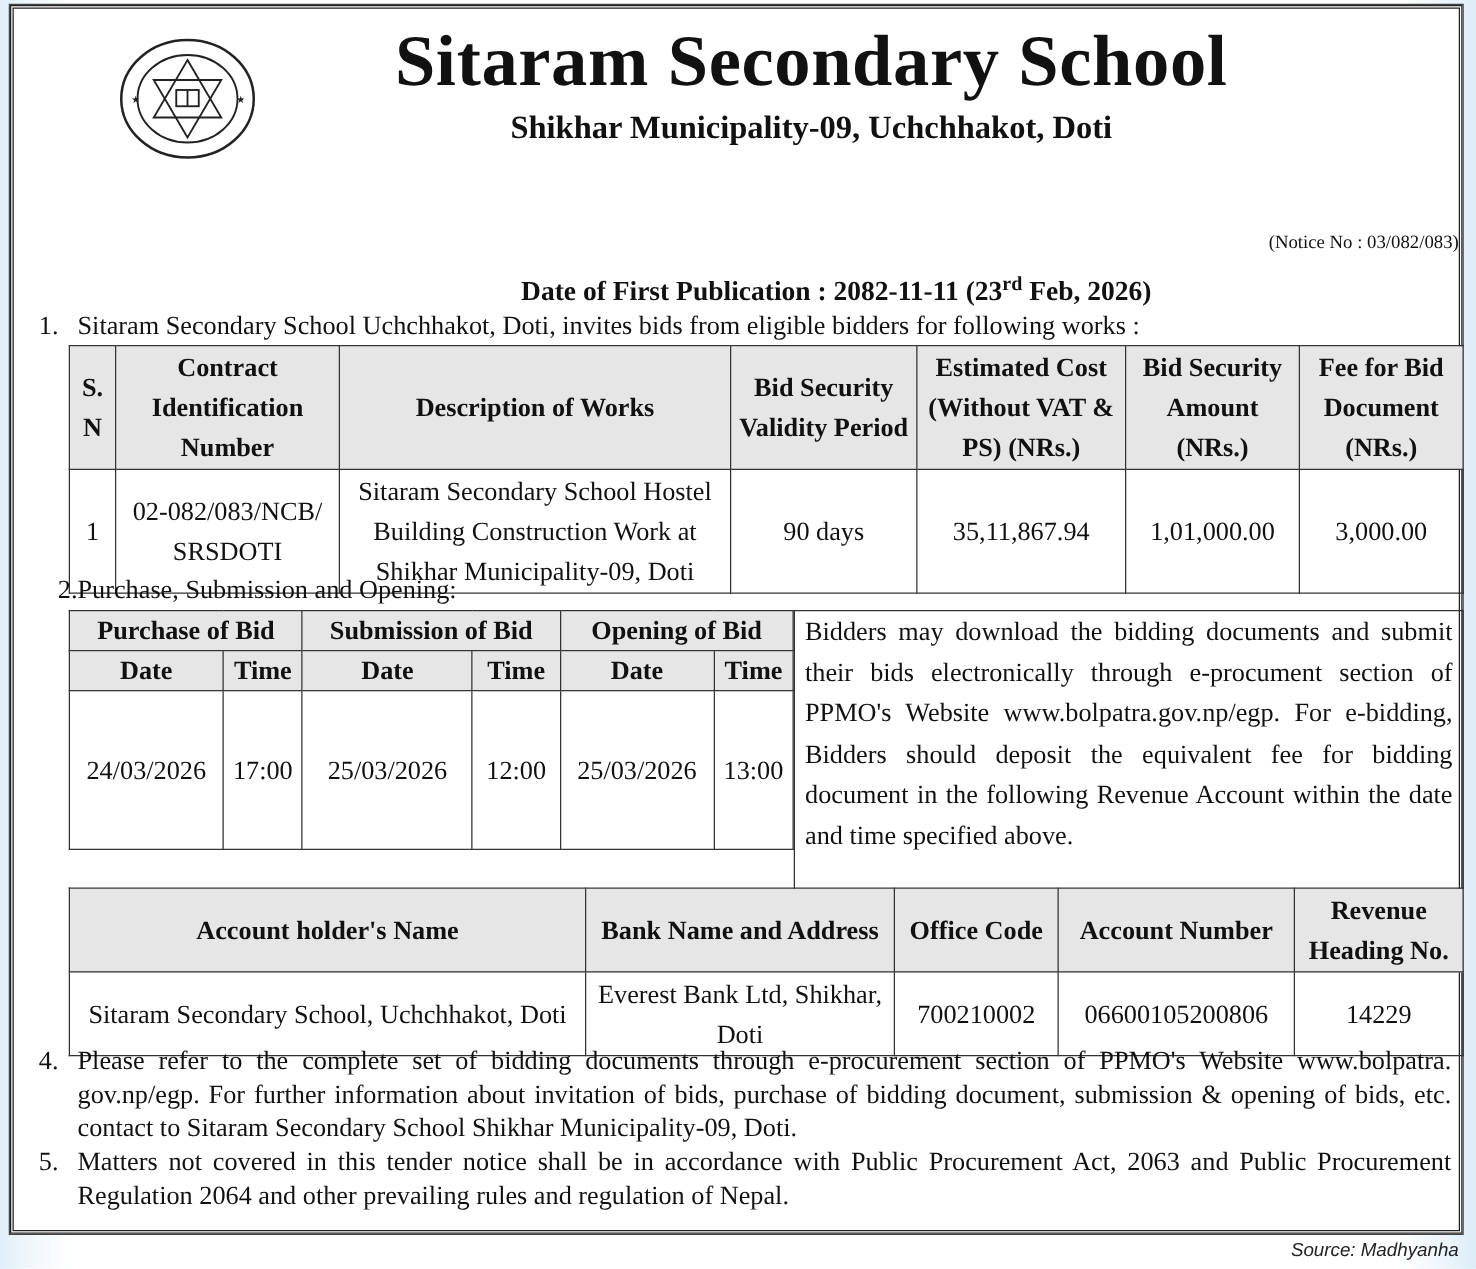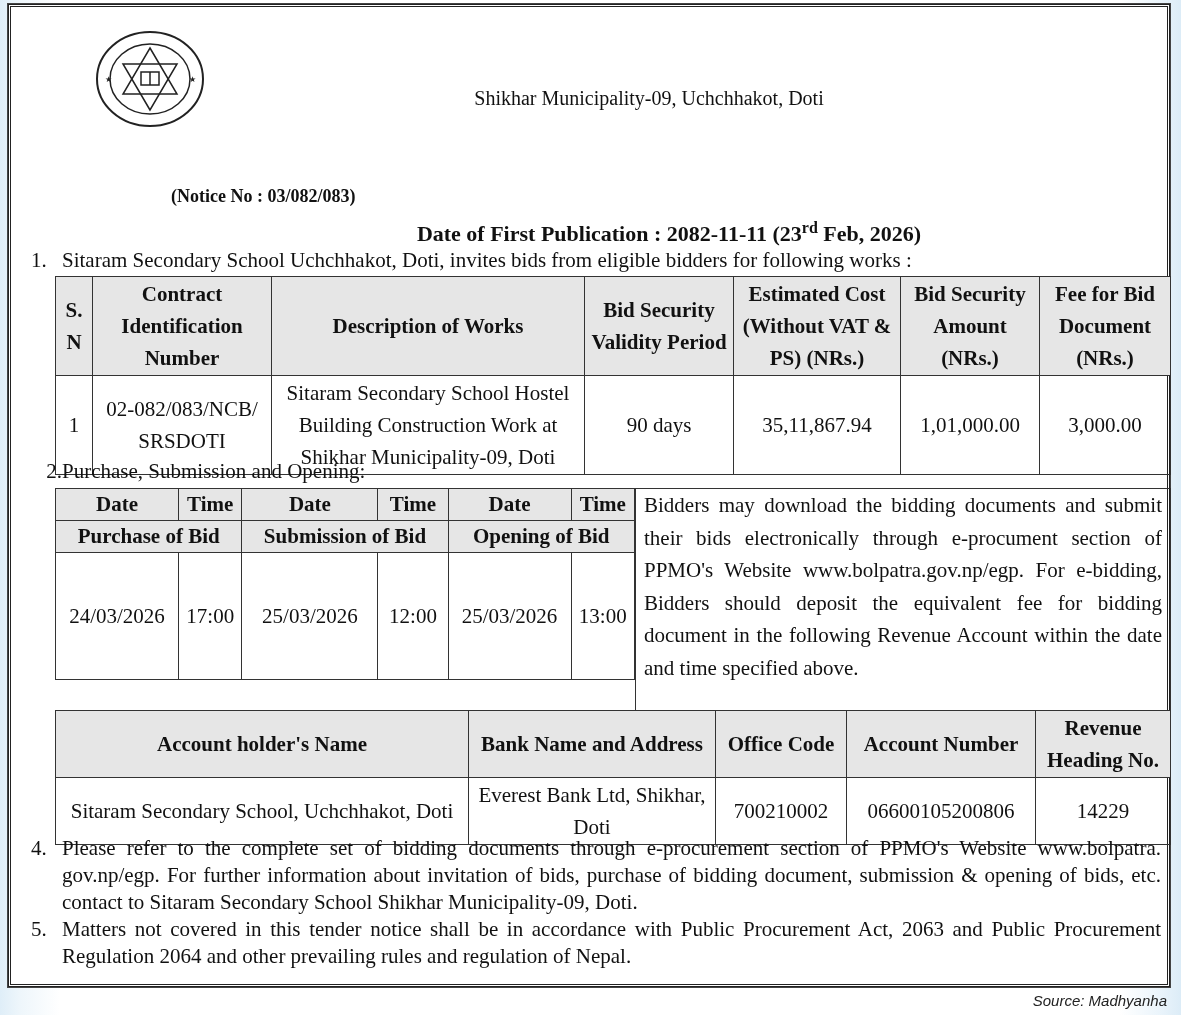--- a/index.html
+++ b/index.html
@@ -19,30 +19,30 @@
   }
   .logo {
     position:absolute; left:84px; top:23px; width:110px; height:98px;
   }
   .title {
     position:absolute; left:0; right:0; top:8px; text-align:center;
     font-size:58px; font-weight:bold; letter-spacing:0.5px; padding-left:120px;
   }
   .subtitle {
     position:absolute; left:0; right:0; top:80px; text-align:center;
-    font-size:20px; font-weight:normal; padding-left:120px;
+    font-size:26px; font-weight:bold; padding-left:120px;
   }
   .banner {
     position:absolute; left:293px; top:126px; width:593px; height:48px;
     background:#1a1a1a; color:#fff; text-align:center;
     font-size:40px; font-weight:bold; line-height:48px;
   }
   .notice {
-    position:absolute; left:0; right:0; top:179px; text-align:left;
-    font-size:18px; font-weight:bold; padding-left:160px;
+    position:absolute; left:0; right:0; top:179px; text-align:right;
+    font-size:15px; font-weight:normal; padding-left:160px;
   }
   .pubdate {
     position:absolute; left:0; right:0; top:212px; text-align:center;
     font-size:22px; font-weight:bold; padding-left:160px;
   }
   .pubdate sup { font-size:16px; }
   .para {
     position:absolute; left:20px; font-size:21px; line-height:27px;
   }
   .para .num { display:inline-block; width:31px; }
@@ -80,20 +80,21 @@
     <ellipse cx="55" cy="49" rx="53" ry="47" fill="none" stroke="#222" stroke-width="2"></ellipse>
     <ellipse cx="55" cy="49" rx="40" ry="35" fill="none" stroke="#222" stroke-width="1.5"></ellipse>
     <polygon points="55,18 82,64 28,64" fill="none" stroke="#222" stroke-width="1.5"></polygon>
     <polygon points="55,80 28,34 82,34" fill="none" stroke="#222" stroke-width="1.5"></polygon>
     <rect x="46" y="42" width="18" height="13" fill="none" stroke="#222" stroke-width="1.5"></rect>
     <line x1="55" y1="42" x2="55" y2="55" stroke="#222" stroke-width="1.5"></line>
     <text x="10" y="52" font-size="8" fill="#222">★</text>
     <text x="94" y="52" font-size="8" fill="#222">★</text>
   </svg>
 
+  <div class="title">Sitaram Secondary School</div>
   <div class="subtitle">Shikhar Municipality-09, Uchchhakot, Doti</div>
   <div class="notice">(Notice No : 03/082/083)</div>
   <div class="pubdate"><span>Date of First Publication : 2082-11-11 (23</span><sup>rd</sup><span> Feb, 2026)</span></div>
 
   <div class="para" style="top:240px;">
     <span class="num">1.</span><span>Sitaram Secondary School Uchchhakot, Doti, invites bids from eligible bidders for following works :</span>
   </div>
 
   <table class="t1">
     <tbody>
@@ -118,31 +119,31 @@
   </tbody>
     </table>
 
   <div class="para" style="top:451px;text-align:right;">
     <span class="num">2.</span><span>Purchase, Submission and Opening:</span>
   </div>
 
   <table class="t2">
     <tbody>
         <tr>
+      <th colspan="2">Purchase of Bid</th>
+      <th colspan="2">Submission of Bid</th>
+      <th colspan="2">Opening of Bid</th>
+    </tr>
+    <tr>
       <th>Date</th>
       <th>Time</th>
       <th>Date</th>
       <th>Time</th>
       <th>Date</th>
       <th>Time</th>
-    </tr>
-    <tr>
-      <th colspan="2">Purchase of Bid</th>
-      <th colspan="2">Submission of Bid</th>
-      <th colspan="2">Opening of Bid</th>
     </tr>
     <tr style="height:127px;">
       <td>24/03/2026</td>
       <td>17:00</td>
       <td>25/03/2026</td>
       <td>12:00</td>
       <td>25/03/2026</td>
       <td>13:00</td>
     </tr>
   </tbody>

